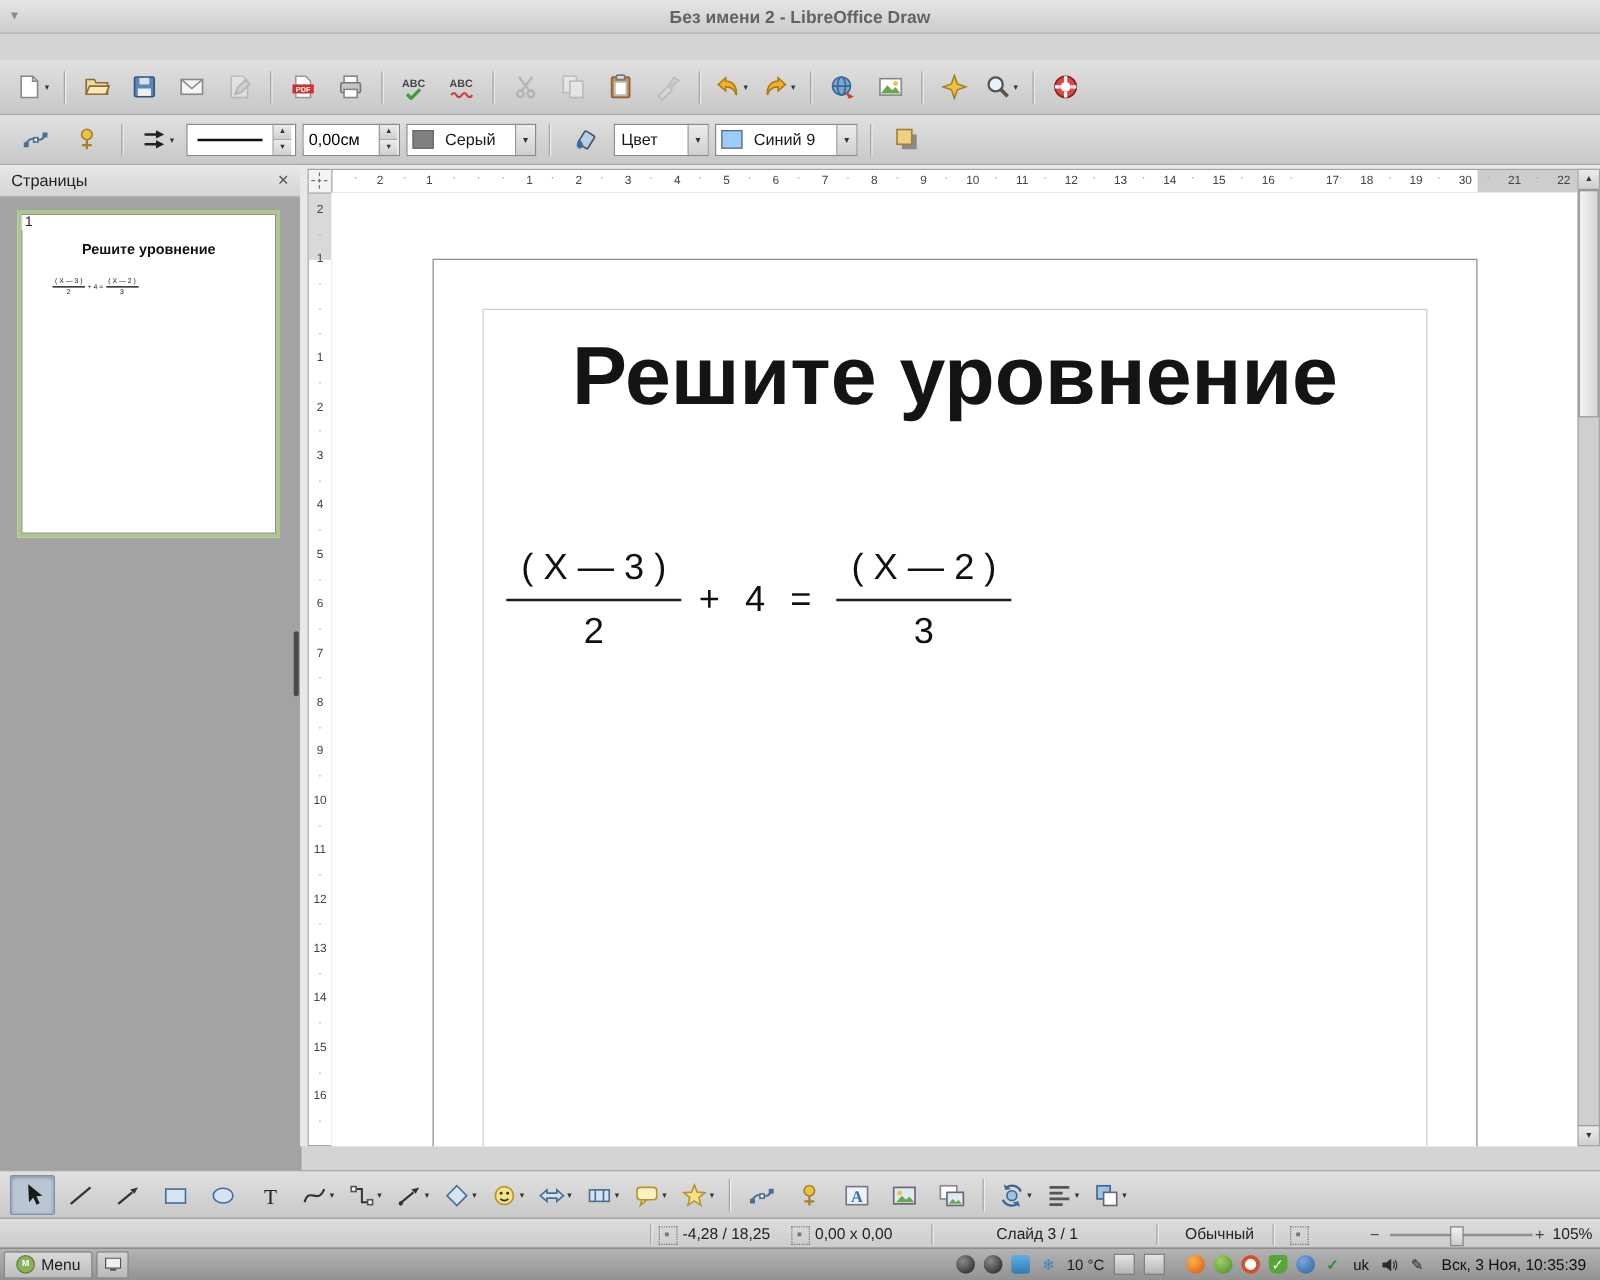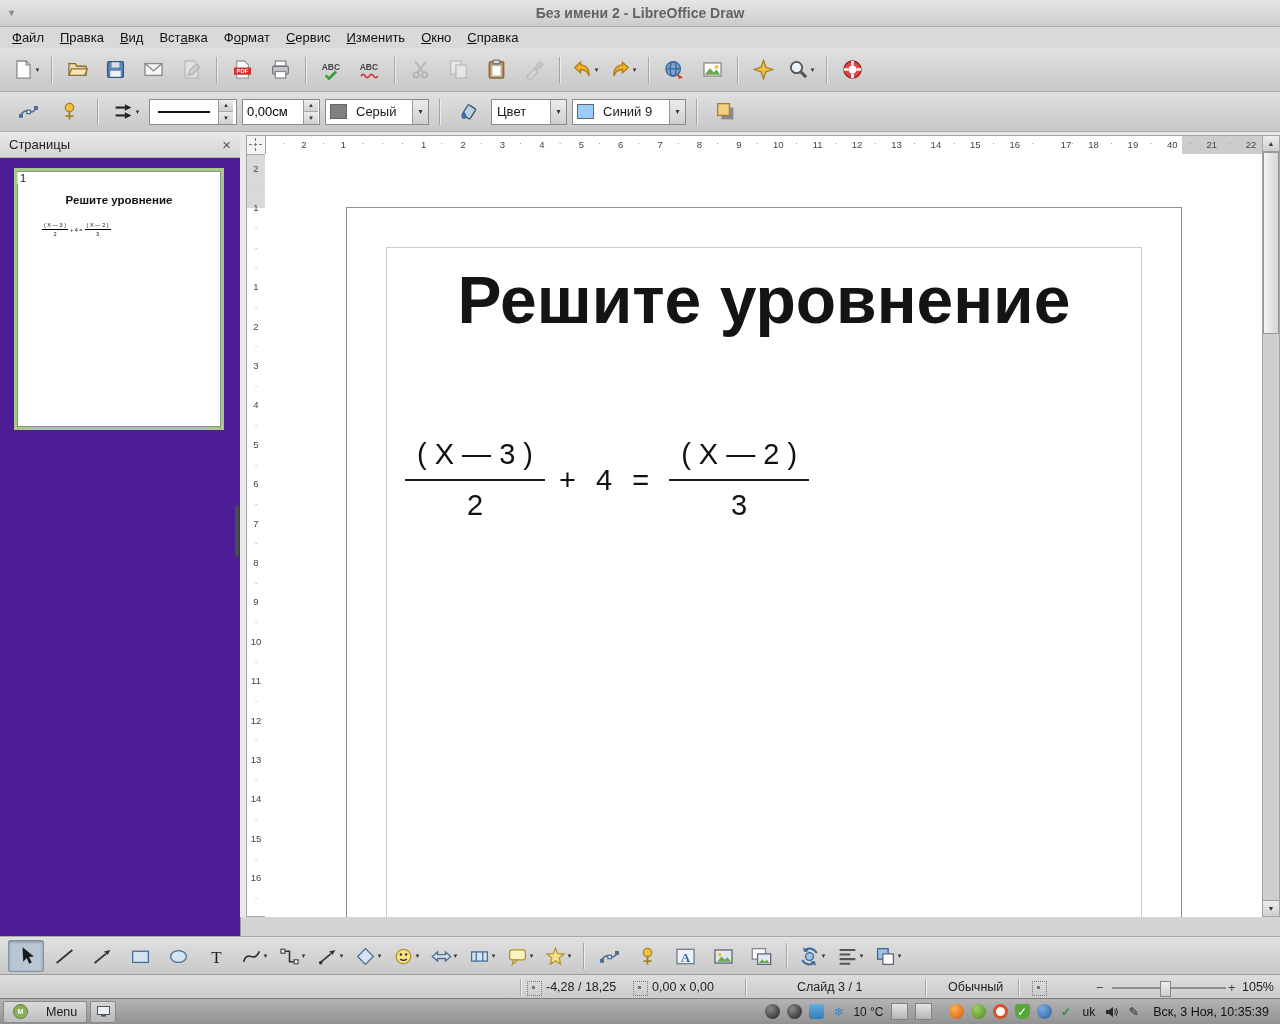--- a/index.html
+++ b/index.html
@@ -39,21 +39,21 @@
   .spinbtns{width:14px;height:100%;display:flex;flex-direction:column;border-left:1px solid #999;flex:none;}
   .spinbtns i{flex:1;display:flex;align-items:center;justify-content:center;font-size:6px;font-style:normal;
     background:linear-gradient(#ececec,#cfcfcf);color:#333;}
   .spinbtns i:first-child{border-bottom:1px solid #aaa;}
   .combo input{border:none;outline:none;width:52px;font-size:13px;padding:0 4px;
     font-family:"Liberation Sans",sans-serif;}
   .swatch{width:15px;height:13px;border:1px solid #666;margin:0 4px;flex:none;}
   .linepreview{width:52px;height:2px;background:#111;margin:0 8px;}
 
   
-  .pages-panel{position:absolute;left:0;top:132px;width:240px;height:804px;background:#4c1d95;
+  .pages-panel{position:absolute;left:0;top:132px;width:240px;height:804px;background:#a3a3a3;
     border-right:1px solid #9b9b9b;}
   .panel-header{height:25px;background:linear-gradient(#e9e9e9,#d4d4d4);border-bottom:1px solid #b3b3b3;
     display:flex;align-items:center;padding:0 9px;font-size:13px;color:#222;}
   .panel-close{margin-left:auto;font-size:15px;color:#555;line-height:1;}
   .thumb-wrap{position:absolute;left:14px;top:36px;width:204px;height:256px;
     border:3px solid #a9c98b;background:#fff;}
   .thumb-page{position:absolute;inset:0;border:1px solid #8f8f8f;}
   .thumb-num{position:absolute;left:-1px;top:0px;font-size:11px;color:#222;padding:0 3px;background:rgba(255,255,255,.7);}
   .thumb-title{margin-top:22px;text-align:center;font-weight:bold;font-size:11.5px;color:#111;}
   .thumb-eq{position:absolute;left:24px;top:50px;display:flex;align-items:center;font-size:5.5px;color:#111;}
@@ -122,21 +122,21 @@
   .zoom-sign{position:absolute;top:0;line-height:25px;font-size:13px;color:#444;}
   .zoom-track{position:absolute;left:1112px;top:12px;width:114px;height:2px;background:#8f8f8f;}
   .zoom-track::after{content:"";position:absolute;left:56px;top:-3px;width:1px;height:8px;background:#777;}
   .zoom-thumb{position:absolute;left:1160px;top:6px;width:9px;height:14px;
     background:linear-gradient(#f0f0f0,#cdcdcd);border:1px solid #868686;}
 
   
   .taskbar{position:absolute;left:0;right:0;bottom:0;height:25px;
     background:linear-gradient(#b4b4b4,#929292);border-top:1px solid #7b7b7b;
     display:flex;align-items:center;padding:0 3px;gap:3px;}
-  .menu-btn{height:20px;display:flex;align-items:center;gap:18px;padding:0 9px;flex:none;
+  .menu-btn{height:20px;display:flex;align-items:center;gap:5px;padding:0 9px;flex:none;
     background:linear-gradient(#dadada,#bdbdbd);border:1px solid #8a8a8a;border-radius:2px;font-size:12.5px;}
   .mint-logo{width:13px;height:13px;border-radius:50%;background:#8bb158;border:1px solid #5f7f3a;
     color:#fff;font-size:7px;font-weight:bold;display:flex;align-items:center;justify-content:center;}
   .show-desktop{width:24px;height:20px;flex:none;display:flex;align-items:center;justify-content:center;
     background:linear-gradient(#d5d5d5,#b9b9b9);border:1px solid #8a8a8a;border-radius:2px;}
   .win-btn{width:136px;height:20px;display:flex;align-items:center;gap:5px;padding:0 6px;flex:none;
     background:linear-gradient(#d3d3d3,#b7b7b7);border:1px solid #858585;border-radius:2px;
     overflow:hidden;white-space:nowrap;font-size:12px;color:#161616;}
   .win-btn.active{background:linear-gradient(#e9e9e9,#d4d4d4);box-shadow:inset 0 1px 3px rgba(0,0,0,.35);}
   .win-ico{width:14px;height:14px;flex:none;border-radius:2px;}
@@ -160,31 +160,20 @@
 </head>
 <body>
 
 <div id="screen">
 
   <div class="titlebar">
     <span class="tb-menu-arrow">▾</span>
     <span>Без имени 2 - LibreOffice Draw</span>
   </div>
 
-  <nav class="menubar">
-      <span class="menu-item"><u>Ф</u>айл</span>
-      <span class="menu-item"><u>П</u>равка</span>
-      <span class="menu-item"><u>В</u>ид</span>
-      <span class="menu-item">Вст<u>а</u>вка</span>
-      <span class="menu-item">Ф<u>о</u>рмат</span>
-      <span class="menu-item"><u>С</u>ервис</span>
-      <span class="menu-item"><u>И</u>зменить</span>
-      <span class="menu-item"><u>О</u>кно</span>
-      <span class="menu-item"><u>С</u>правка</span>
-    </nav>
 
   <div class="toolbar toolbar-standard">
       <span class="tbtn">
         <svg viewBox="0 0 16 16" width="21" height="21">
           <path d="M3 1.5h7l3 3v10H3z" fill="#fff" stroke="#8a8a8a"></path>
           <path d="M10 1.5v3h3" fill="none" stroke="#8a8a8a"></path>
         </svg>
         <b class="dd">▾</b>
       </span>
       <i class="tbsep"></i>
@@ -432,21 +421,21 @@
         <span class="rmark" style="left: 512.3px;">10</span>
         <span class="rmark" style="left: 551.7px;">11</span>
         <span class="rmark" style="left: 591.1px;">12</span>
         <span class="rmark" style="left: 630.5px;">13</span>
         <span class="rmark" style="left: 669.9px;">14</span>
         <span class="rmark" style="left: 709.3px;">15</span>
         <span class="rmark" style="left: 748.7px;">16</span>
         <span class="rmark" style="left: 788.1px; margin-left: 12px;">17</span>
         <span class="rmark" style="left: 827.5px;">18</span>
         <span class="rmark" style="left: 866.9px;">19</span>
-        <span class="rmark" style="left: 906.3px;">40</span>
+        <span class="rmark" style="left: 906.3px;">30</span>
         <span class="rmark" style="left: 945.7px;">21</span>
         <span class="rmark" style="left: 985.1px;">22</span>
         <span class="rdot" style="left: 18.3px;">·</span>
         <span class="rdot" style="left: 57.7px;">·</span>
         <span class="rdot" style="left: 97.1px;">·</span>
         <span class="rdot" style="left: 116.8px;">·</span>
         <span class="rdot" style="left: 136.5px;">·</span>
         <span class="rdot" style="left: 175.9px;">·</span>
         <span class="rdot" style="left: 215.3px;">·</span>
         <span class="rdot" style="left: 254.7px;">·</span>

